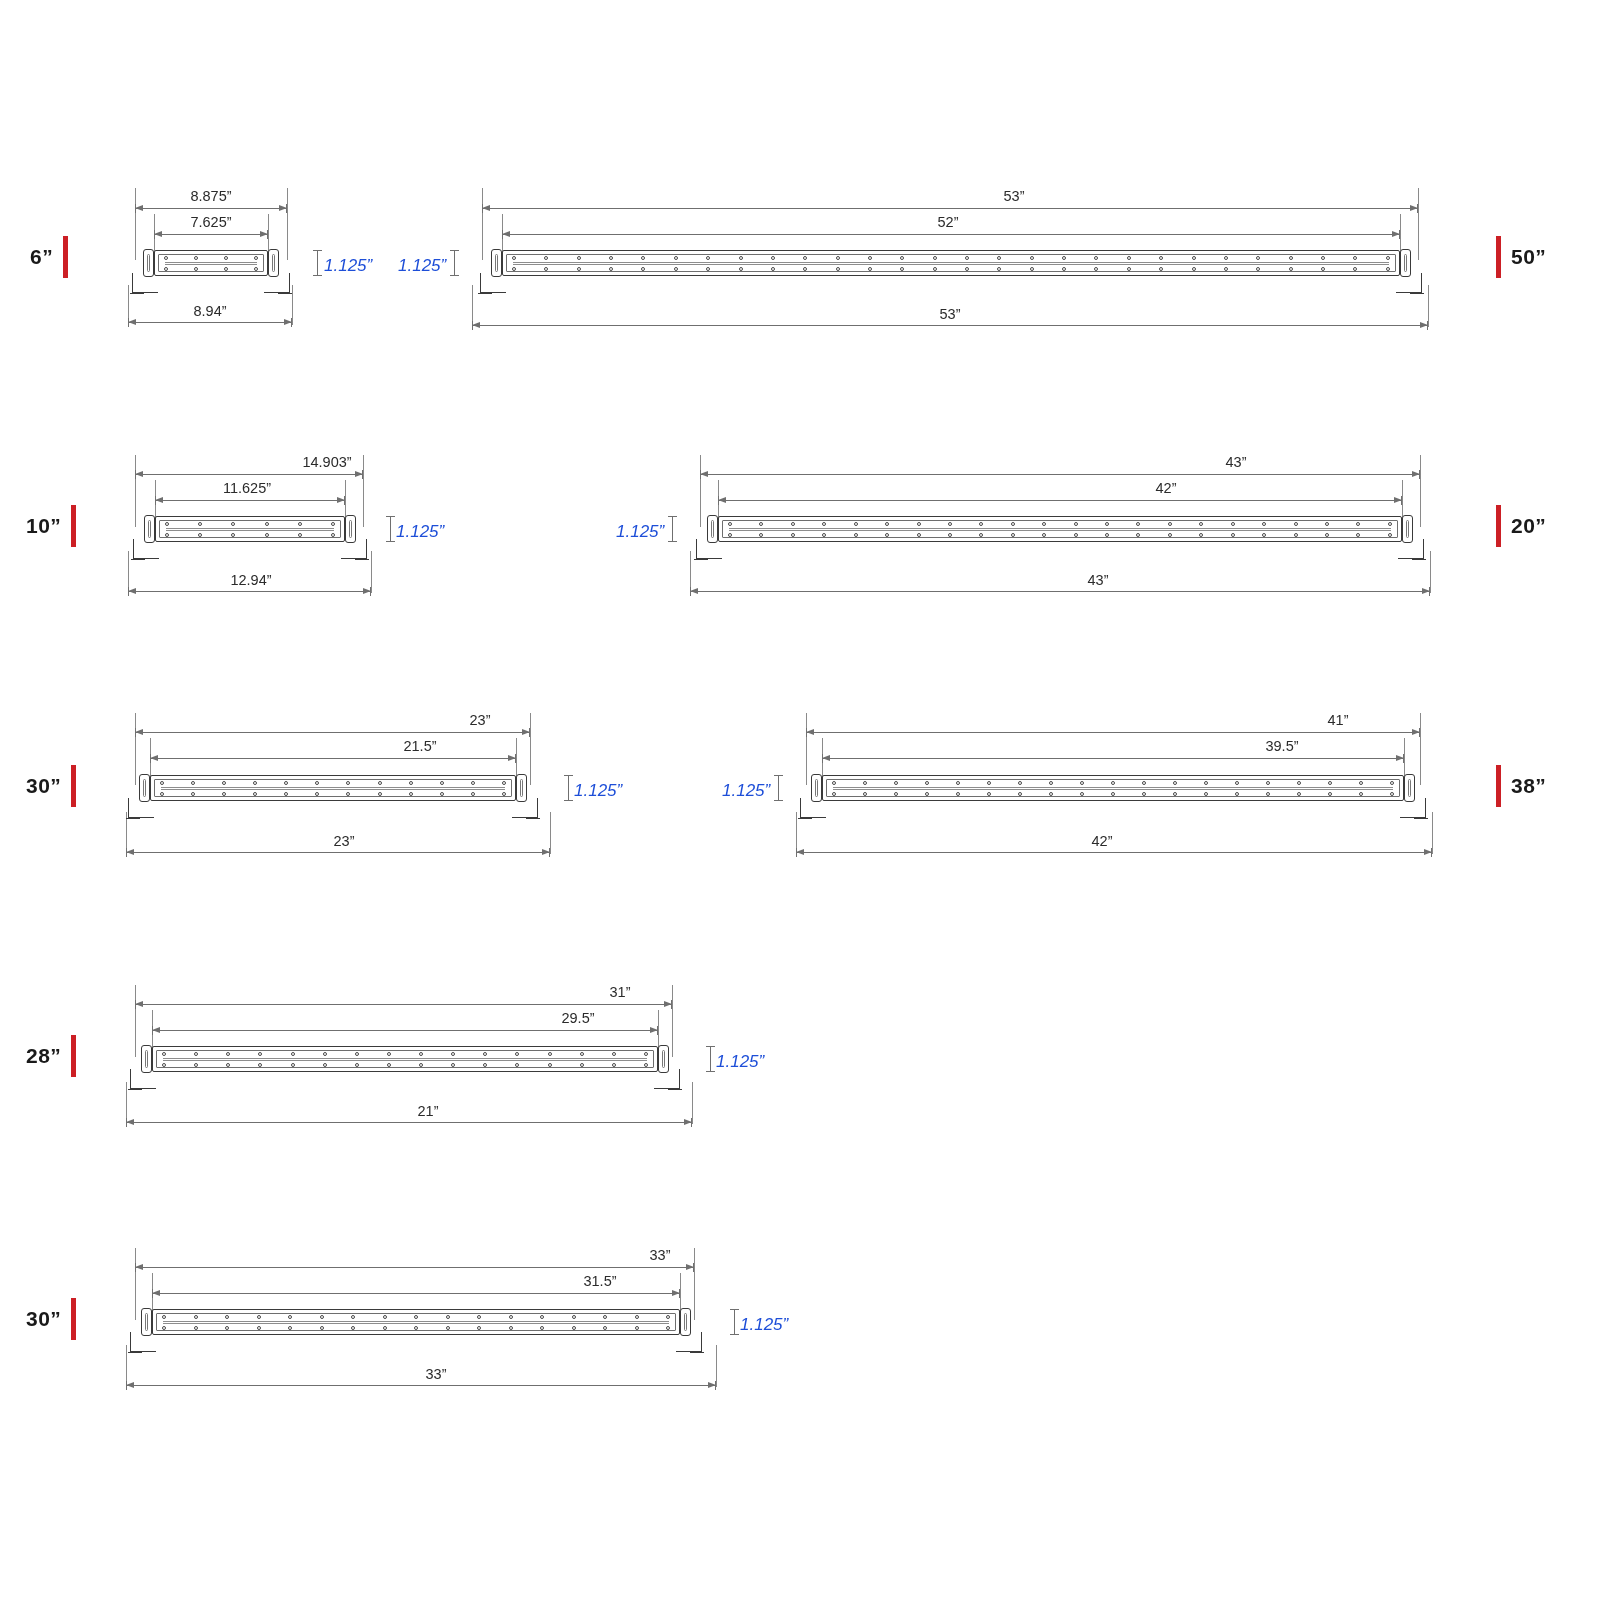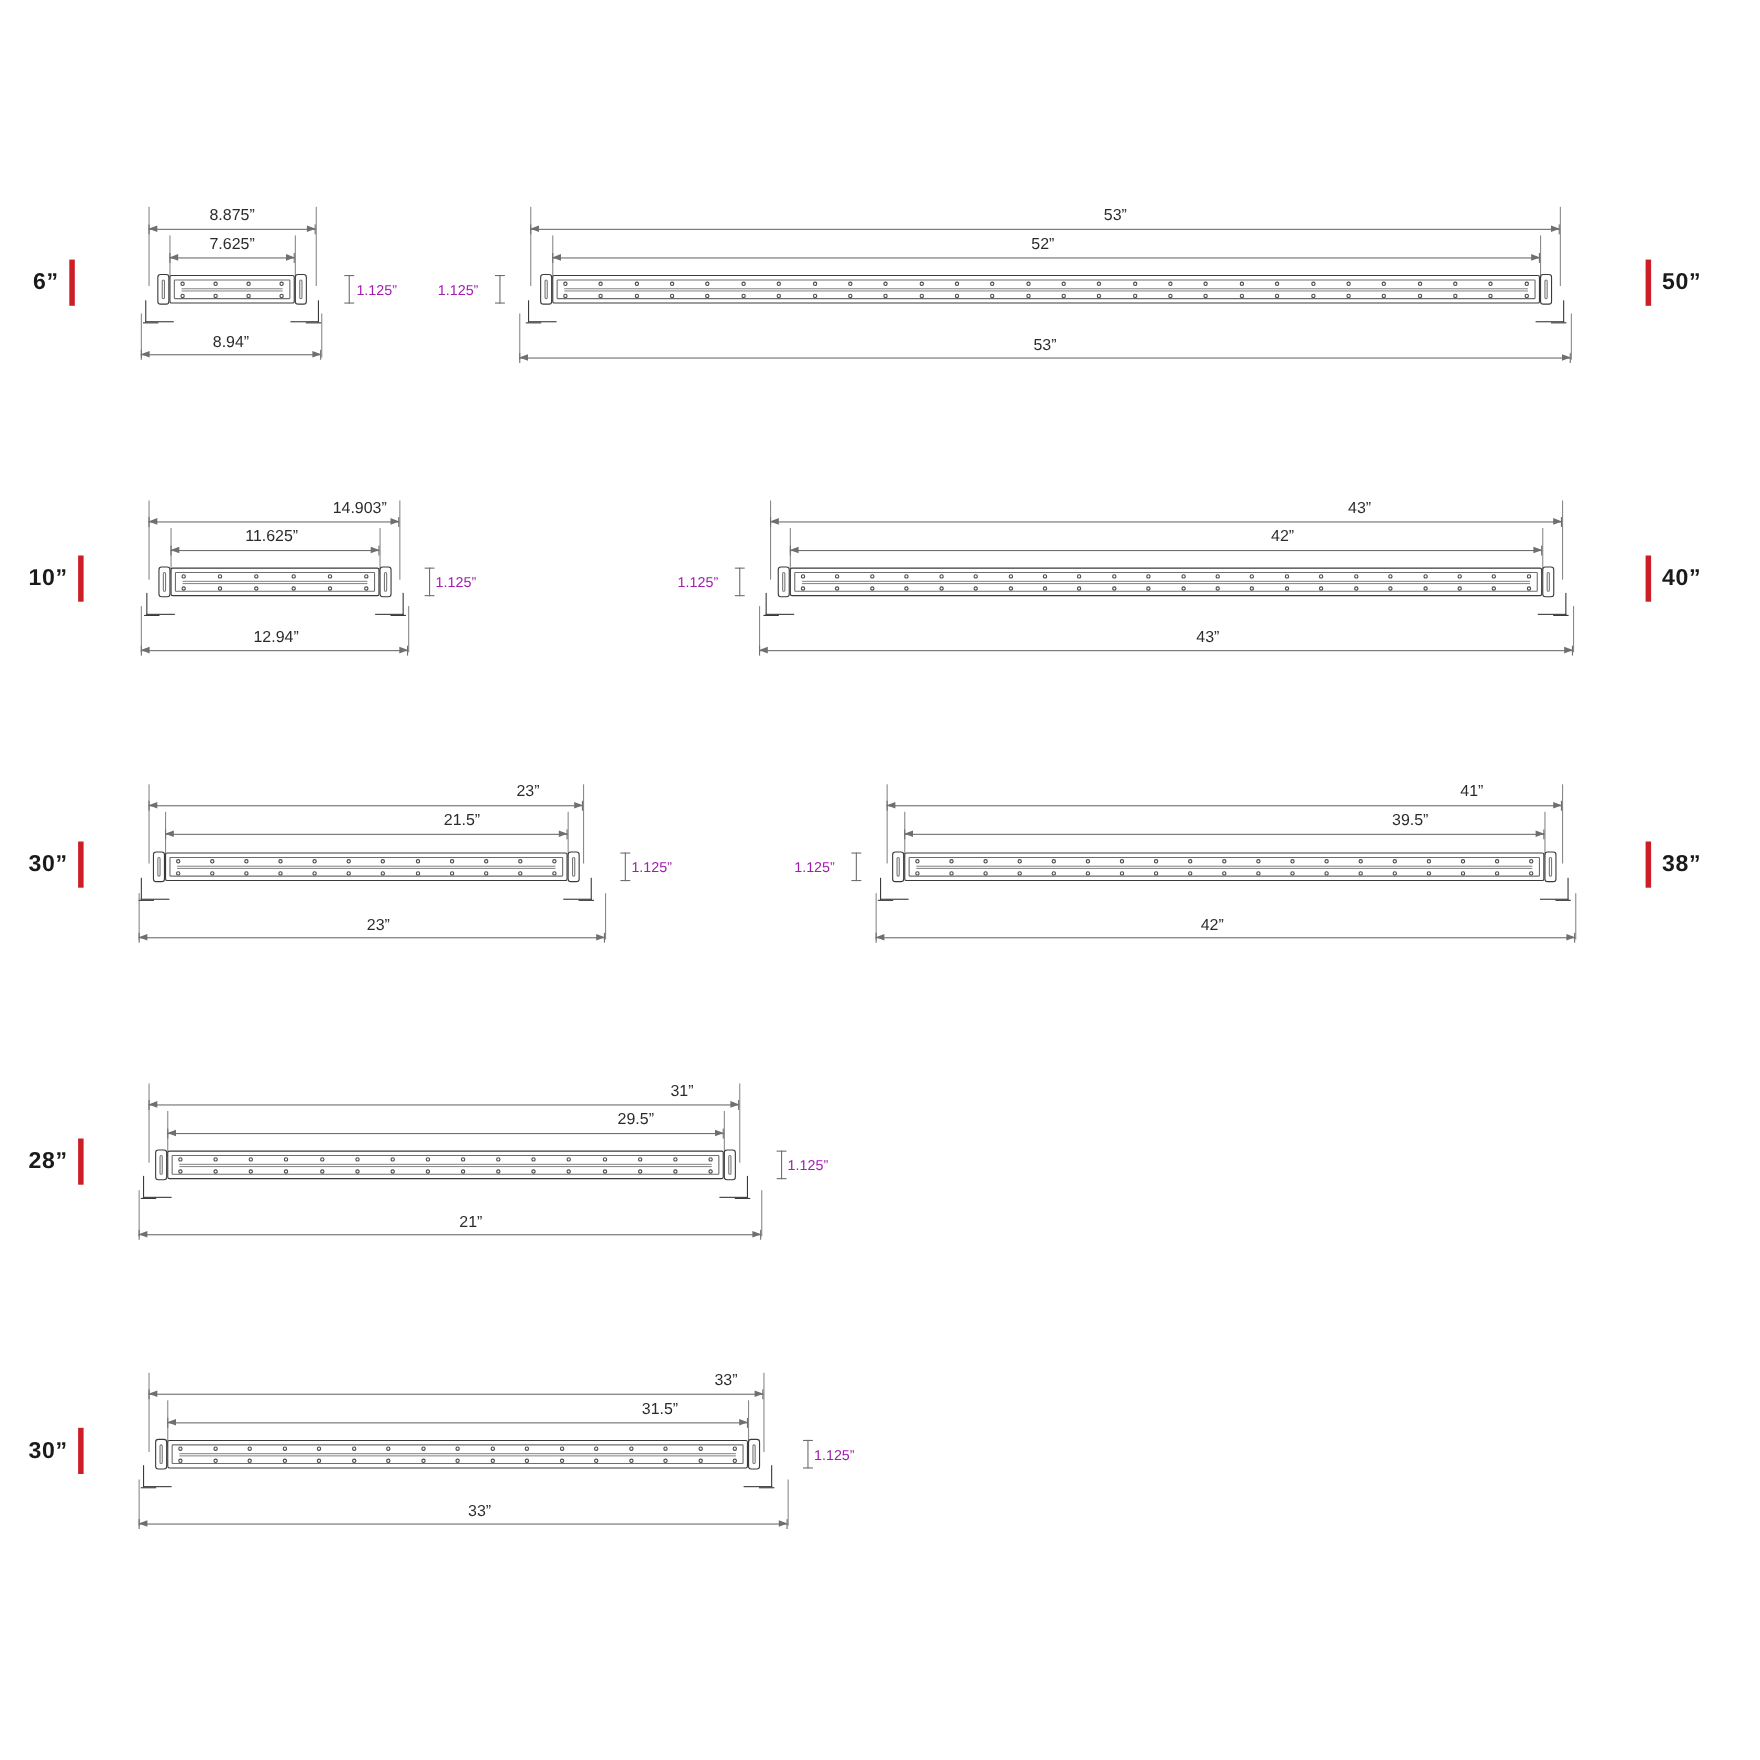--- a/index.html
+++ b/index.html
@@ -89,23 +89,24 @@
     position: absolute;
     left: -4px;
     width: 9px;
     height: 1px;
     background: #6f6f6f;
   }
   .vdim::before { top: 0; }
   .vdim::after  { bottom: 0; }
   .vdim-label {
     position: absolute;
-    font-size: 13px;
-    color: #a21caf;
+    font-size: 17px;
+    color: #1d4ed8;
     white-space: nowrap;
+    font-style: italic;
   }
 
   
   .lightbar {
     position: absolute;
   }
   .lb-body {
     position: absolute;
     left: 0; right: 0; top: 0;
     height: 100%;
@@ -425,21 +426,21 @@
     <div class="lb-cap r">
         <span class="slot"></span>
       </div>
     <div class="lb-bracket l"></div>
     <div class="lb-bracket r"></div>
     <div class="lb-foot l"></div>
     <div class="lb-foot r"></div>
   </div>
 
   <div class="size-label right" style="left:1496px; top:505px;">
-    <span>40”</span>
+    <span>20”</span>
     <span class="bar"></span>
   </div>
 
   <div class="ext" style="left:700px; top:455px; height:72px;"></div>
   <div class="ext" style="left:1420px; top:455px; height:72px;"></div>
   <div class="ext" style="left:718px; top:480px; height:42px;"></div>
   <div class="ext" style="left:1402px; top:480px; height:42px;"></div>
   <div class="ext" style="left:690px; top:551px; height:42px;"></div>
   <div class="ext" style="left:1430px; top:551px; height:42px;"></div>
 

